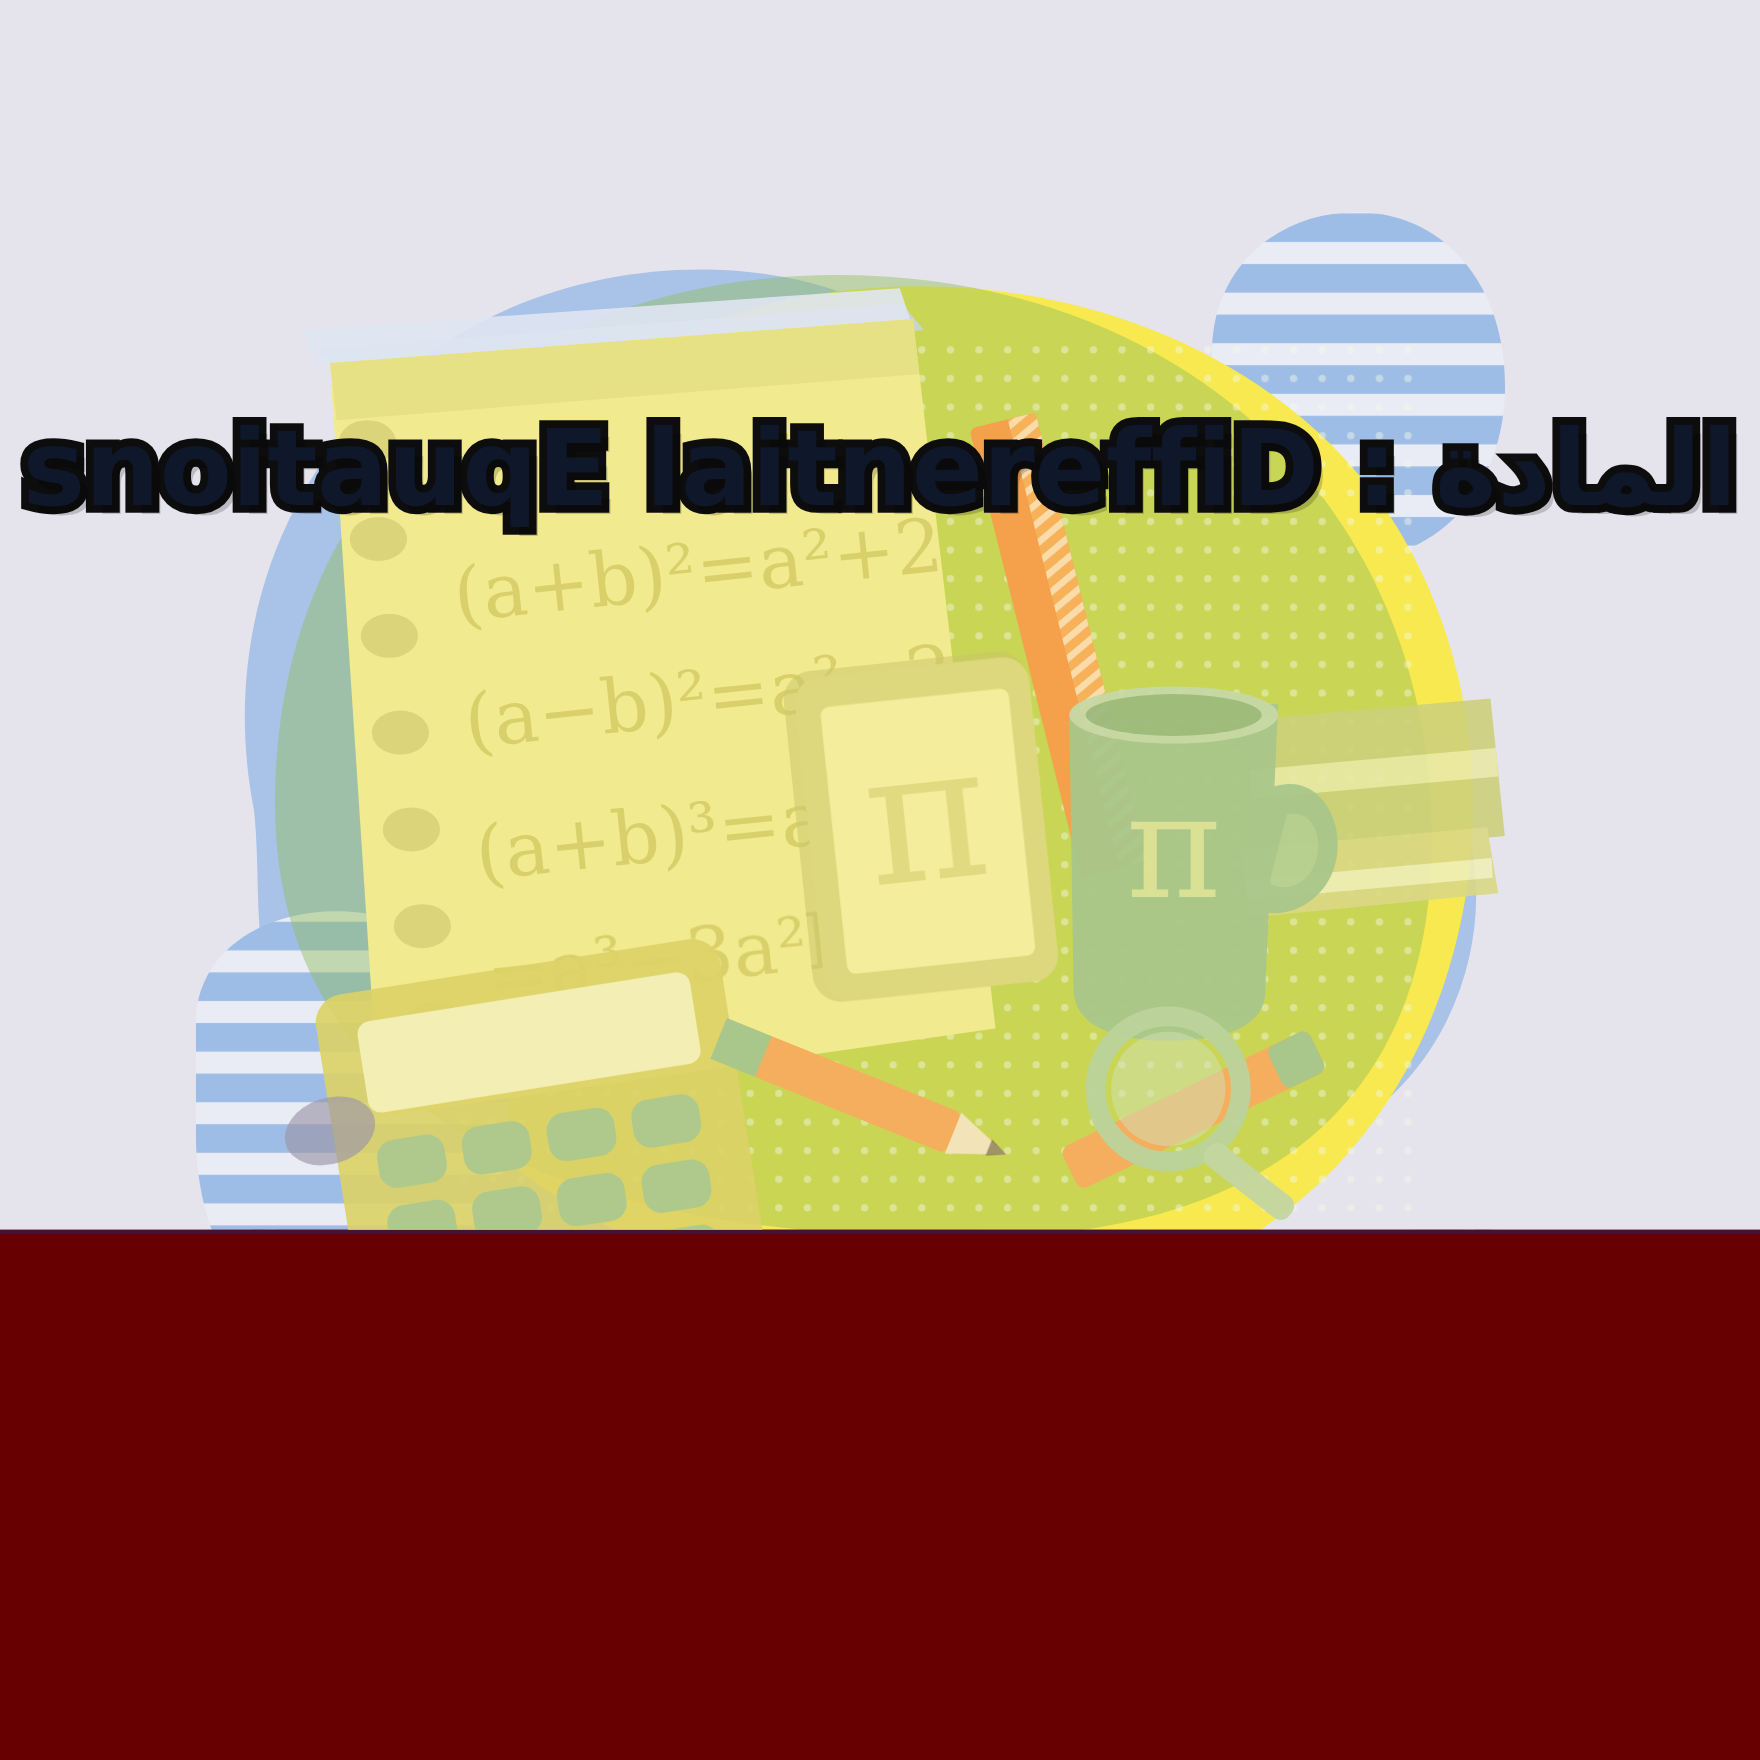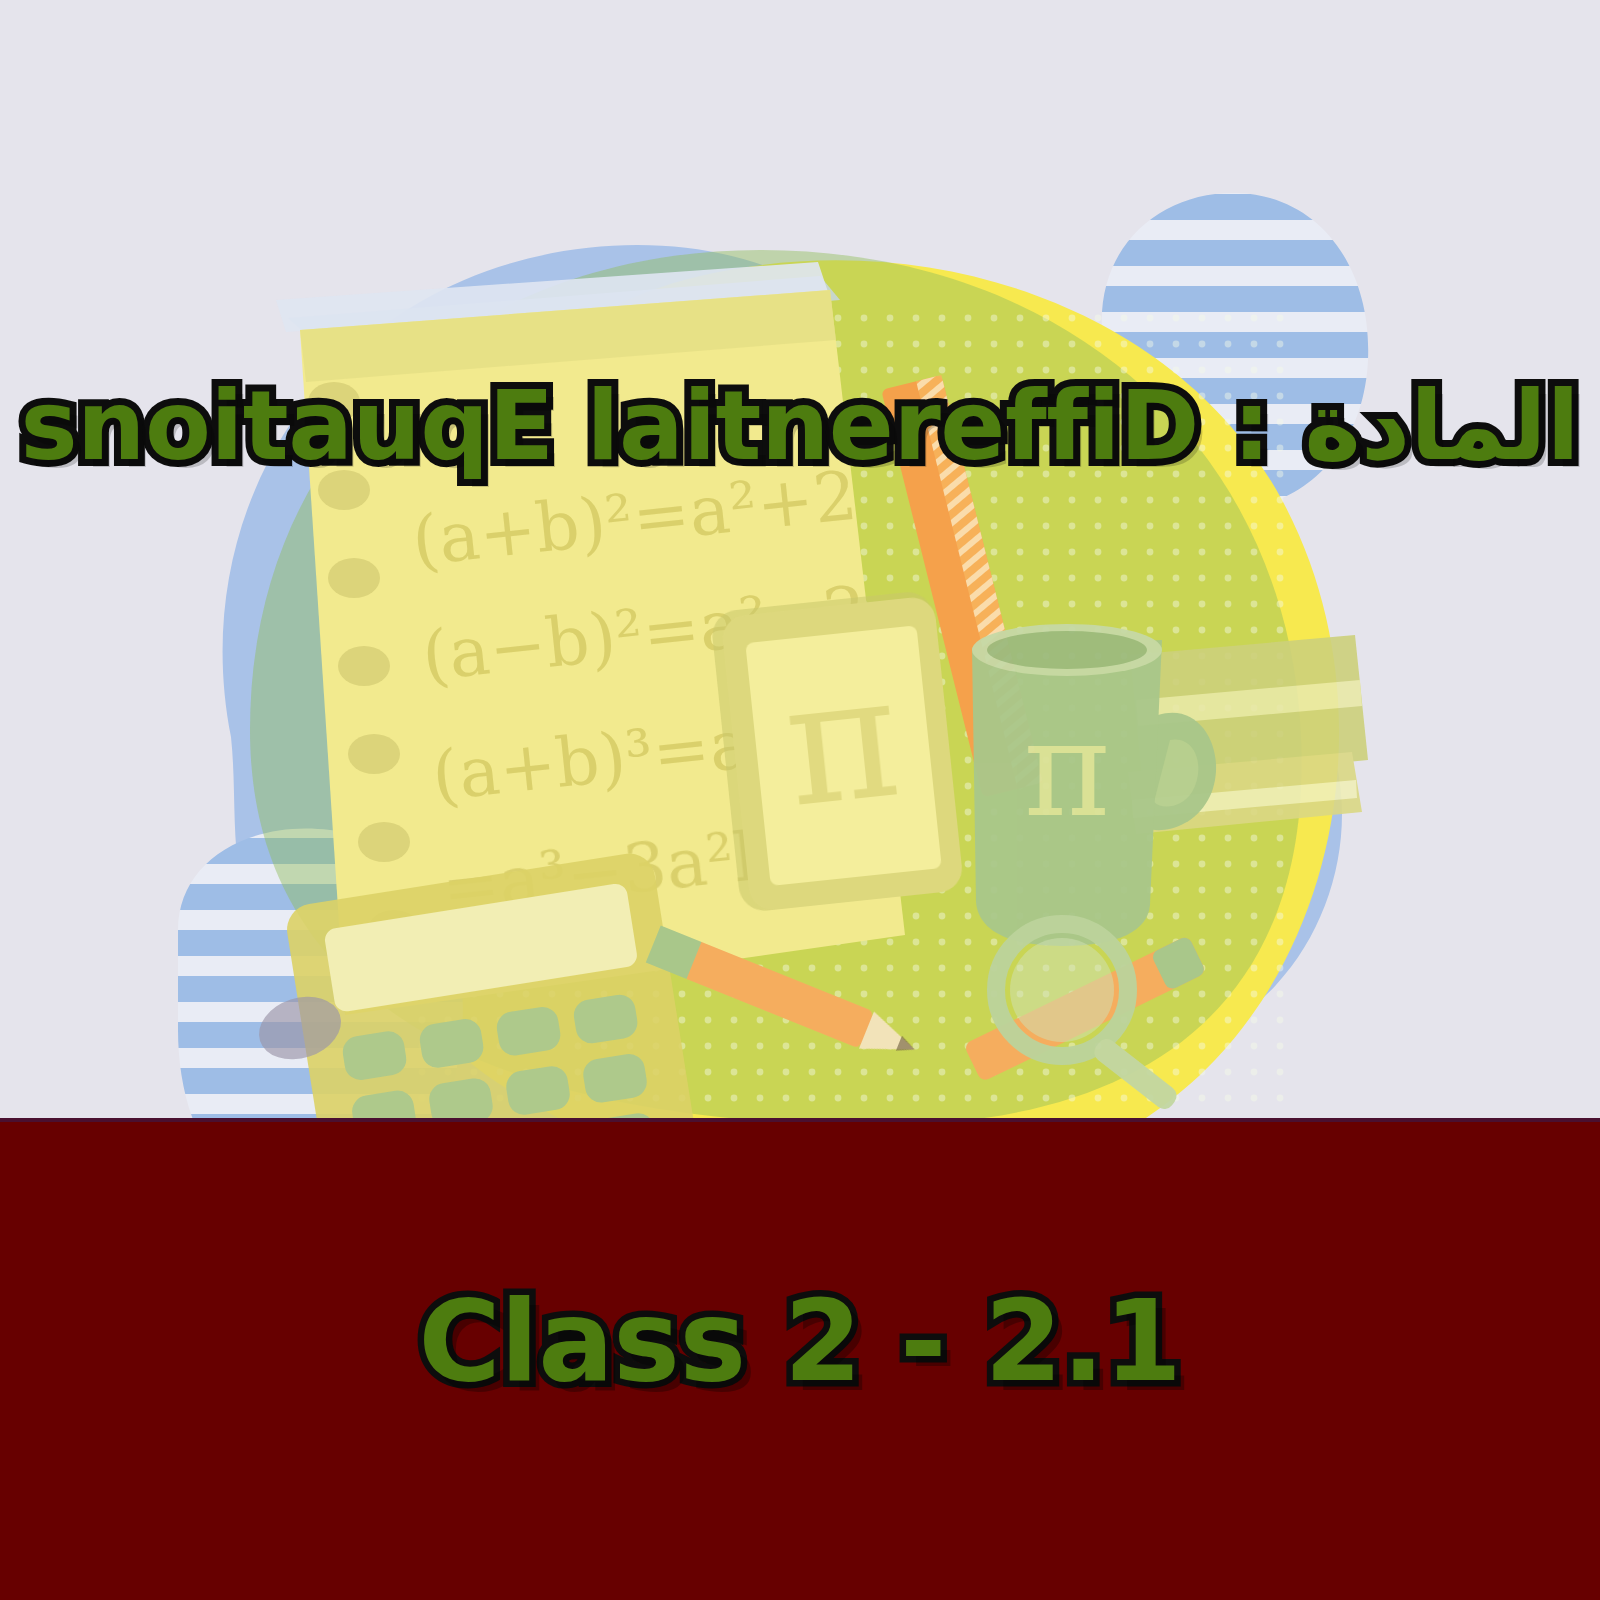--- a/index.html
+++ b/index.html
@@ -39,21 +39,21 @@
     left: 0; top: 0;
     width: 1600px;
     height: 4px;
     background: #4a1030;
   }
 
   
   .headline {
     position: absolute;
     white-space: nowrap;
-    color: #4d7c0f;
+    color: #0f172a;
     font-weight: 900;
     letter-spacing: -0.5px;
     -webkit-text-stroke: 14px #0d0d0d;
     paint-order: stroke fill;
     text-shadow:
        8px 8px 0 rgba(0,0,0,0.18);
   }
 
   #subject-line {
     left: 50%;
@@ -320,15 +320,14 @@
     </svg>
   </div>
 
   <div class="red-band">
     <div class="red-band-top-line"></div>
   </div>
 
   <div class="headline" id="subject-line">المادة : Differential Equations</div>
 
 
-  <div class="headline" id="class-line">Class 2 - 2.1</div>
 
 </div>
 
 </body></html>

